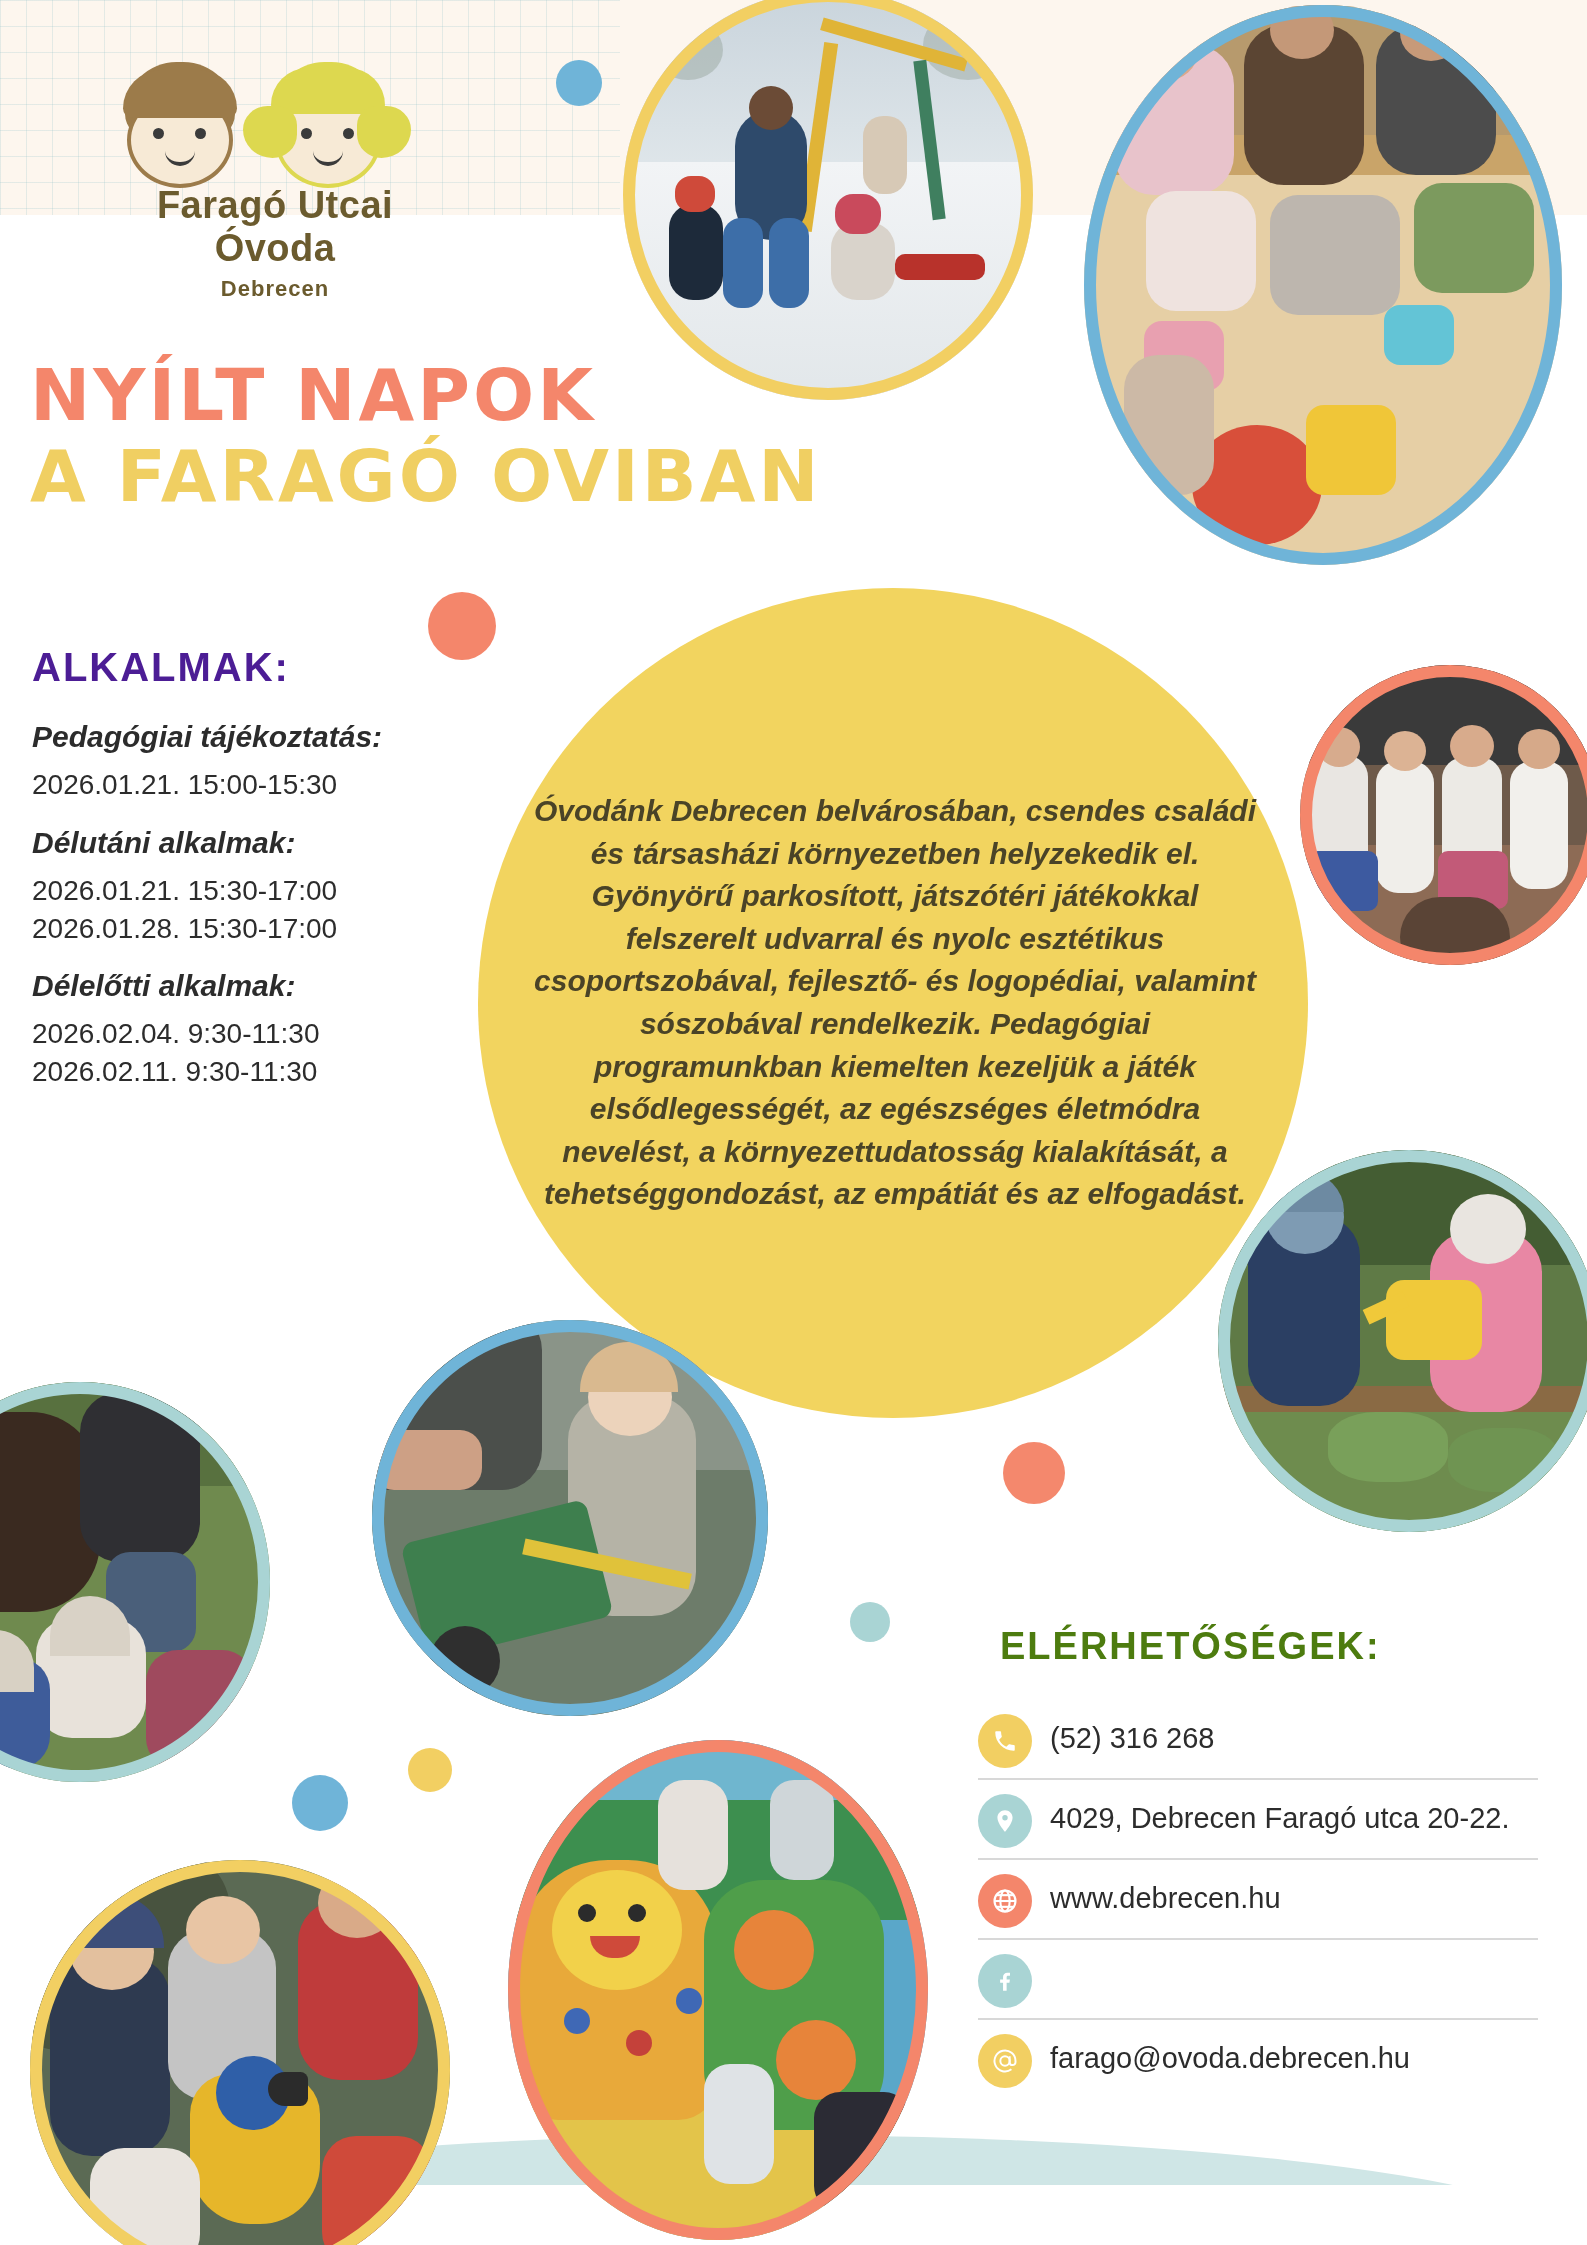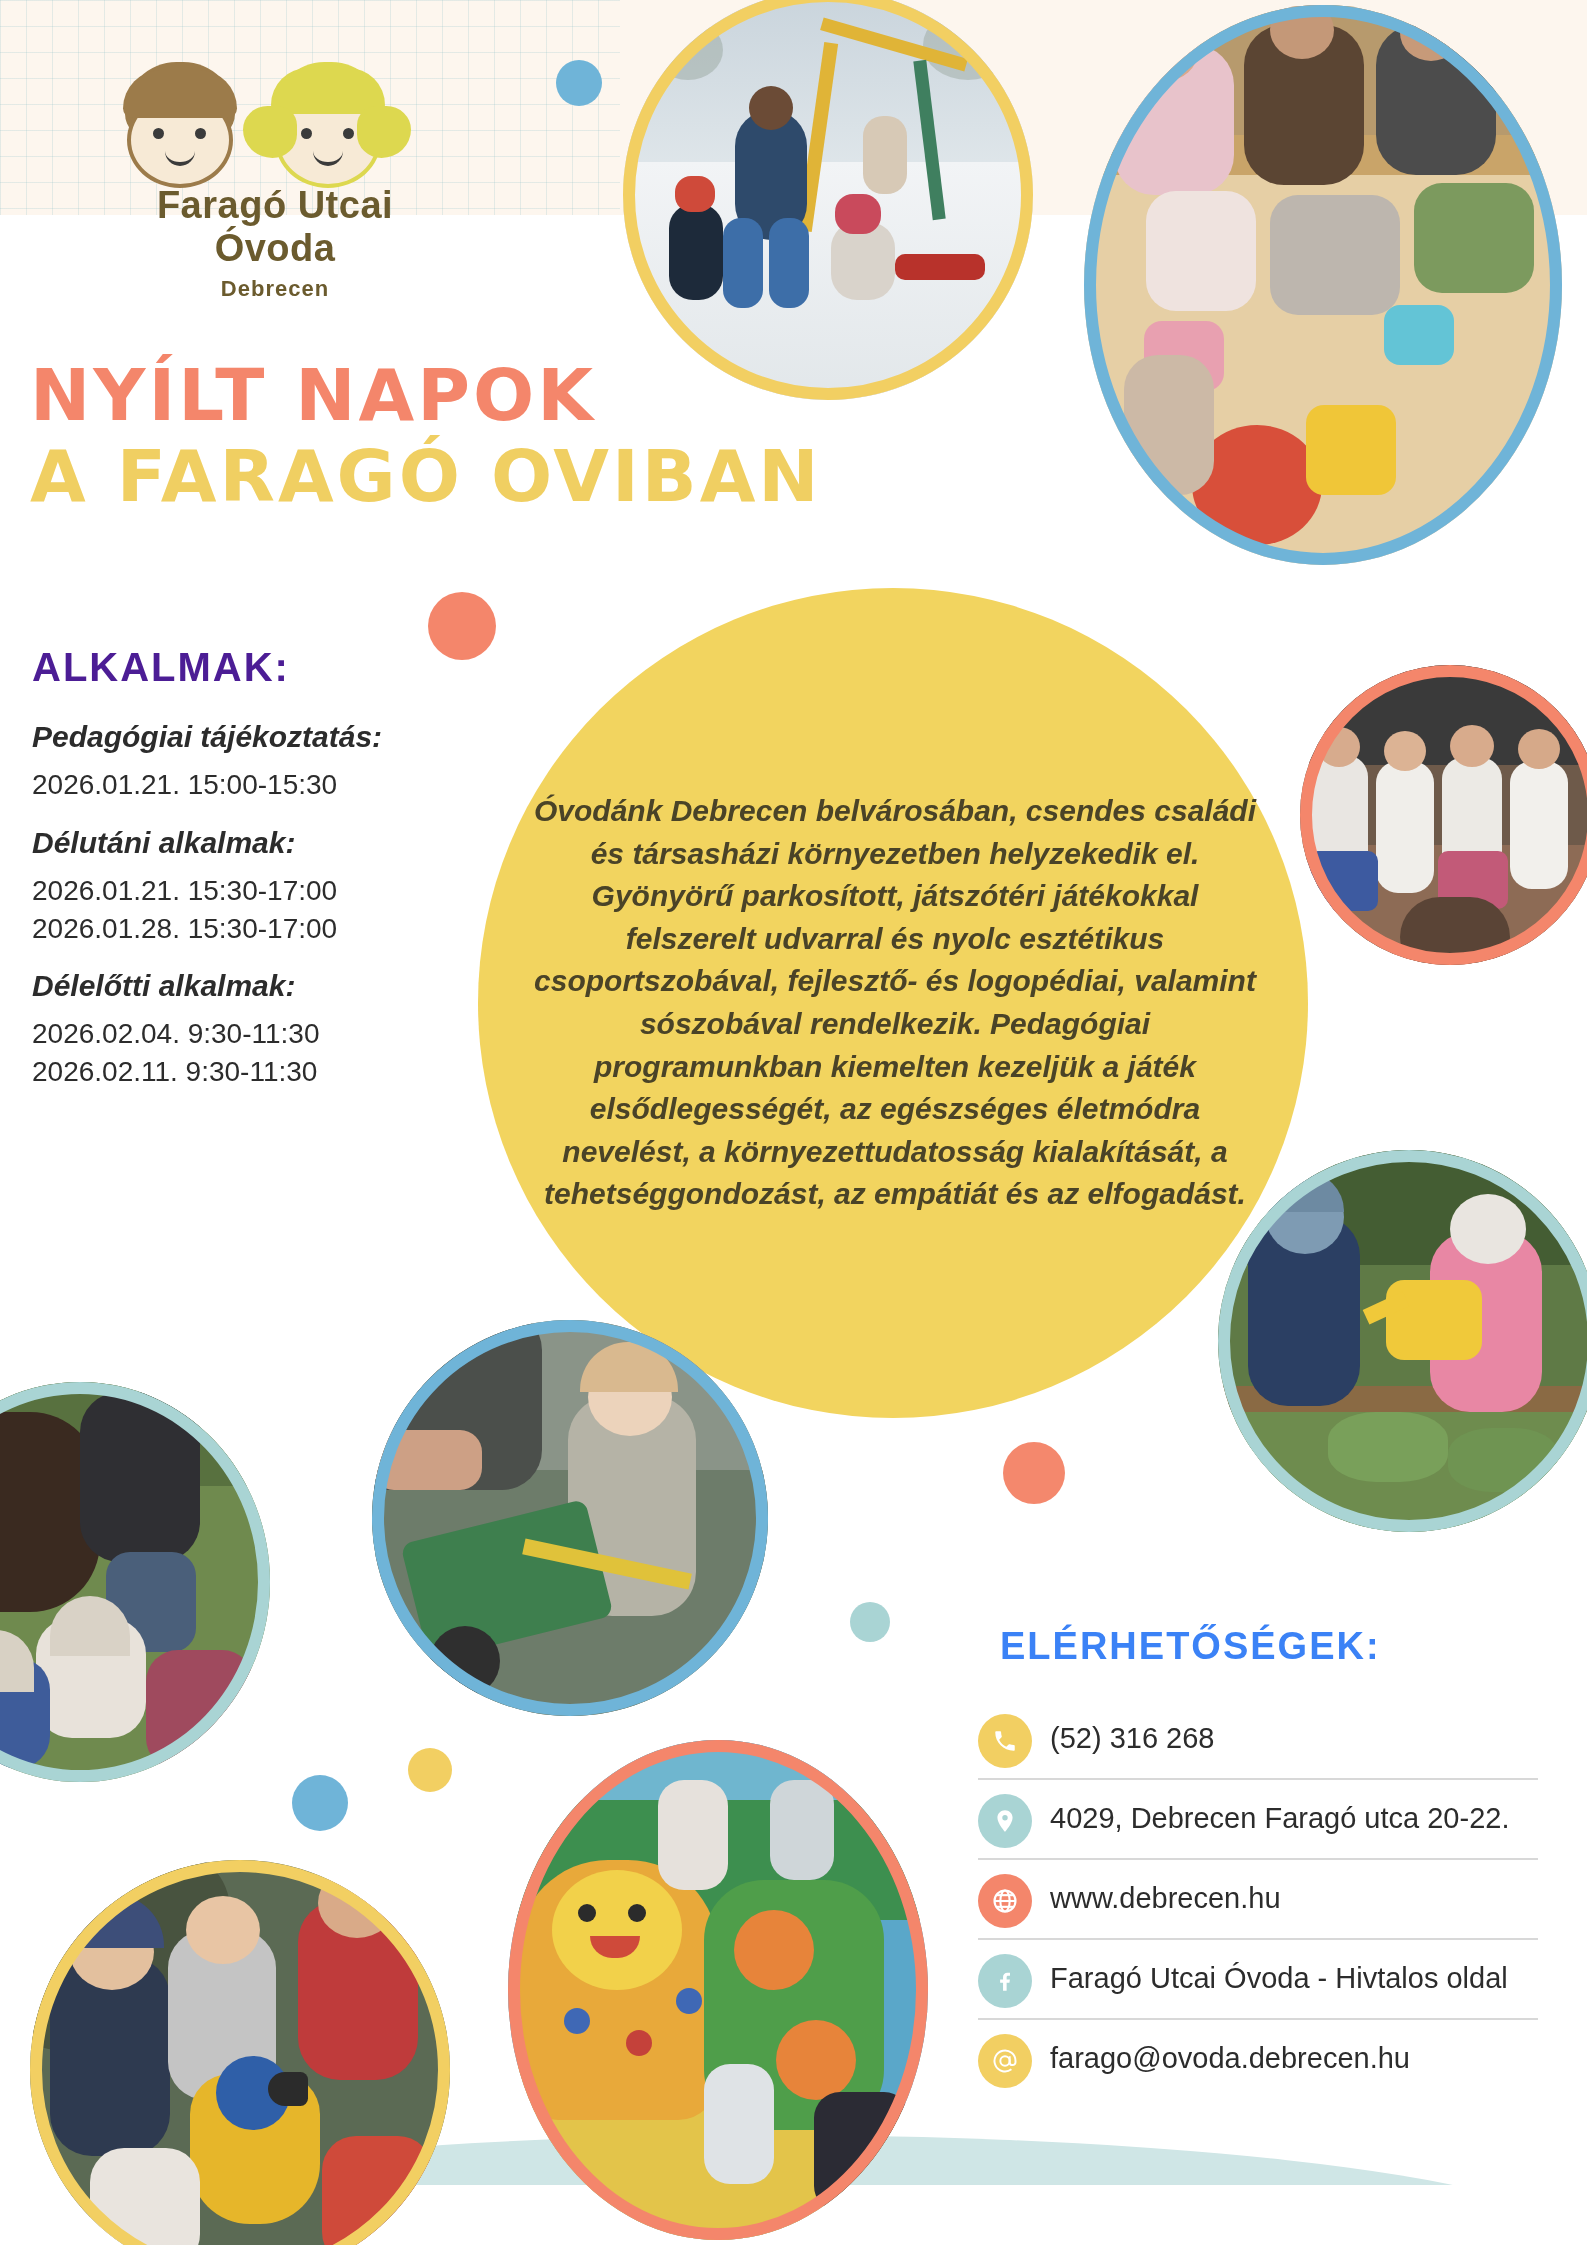--- a/index.html
+++ b/index.html
@@ -143,21 +143,21 @@
     box-sizing: border-box;
   }
 
   
   .contact-head {
     position: absolute;
     left: 1000px; top: 1625px;
     font-size: 38px;
     font-weight: bold;
     letter-spacing: 2px;
-    color: #3b82f6;
+    color: #4d7c0f;
   }
   .contact-list {
     position: absolute;
     left: 978px; top: 1700px;
     width: 560px;
   }
   .contact-row {
     display: flex;
     align-items: flex-start;
     padding: 12px 0 10px 0;
@@ -456,21 +456,20 @@
       </div>
       <div class="c-text">www.debrecen.hu</div>
     </div>
 
     <div class="contact-row">
       <div class="c-icon" style="background:#a9d4d4;">
         <svg width="26" height="26" viewBox="0 0 24 24" fill="#ffffff">
             <path d="M13.5 21v-7.5h2.6l.4-3h-3V8.6c0-.9.25-1.5 1.5-1.5h1.6V4.4c-.3 0-1.3-.1-2.4-.1-2.4 0-4 1.5-4 4.1v2.1H7.5v3h2.7V21h3.3z"></path>
           </svg>
       </div>
-      <div class="c-text">Faragó Utcai Óvoda - Hivtalos oldal</div>
     </div>
 
     <div class="contact-row last">
       <div class="c-icon" style="background:#f2cf62;">
         <svg width="28" height="28" viewBox="0 0 24 24" fill="none" stroke="#ffffff" stroke-width="1.7">
             <circle cx="12" cy="12" r="4"></circle>
             <path d="M16 8v5a2.5 2.5 0 005 0v-1a9 9 0 10-3.5 7.1"></path>
           </svg>
       </div>
       <div class="c-text">farago@ovoda.debrecen.hu</div>

